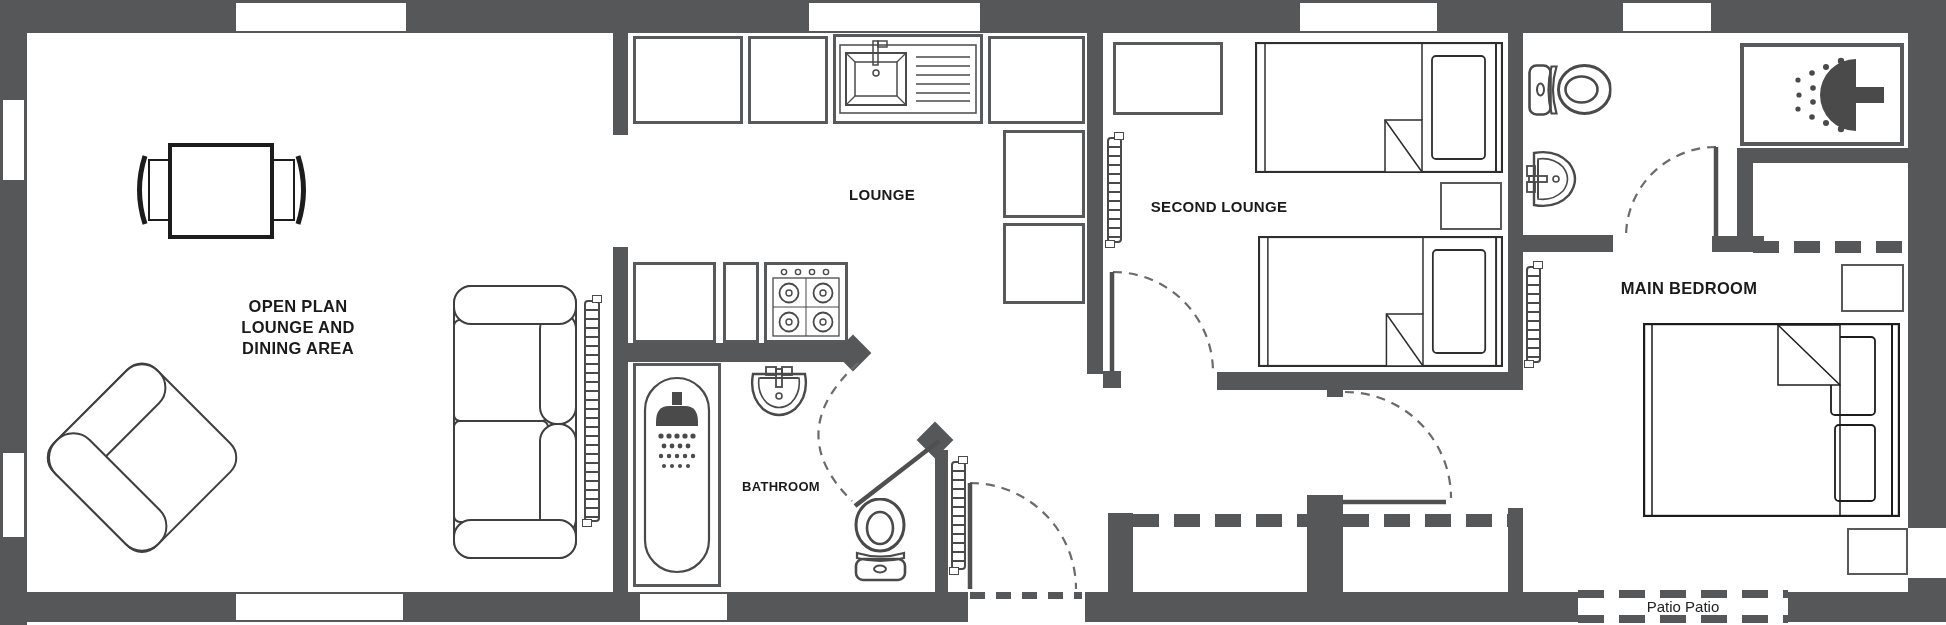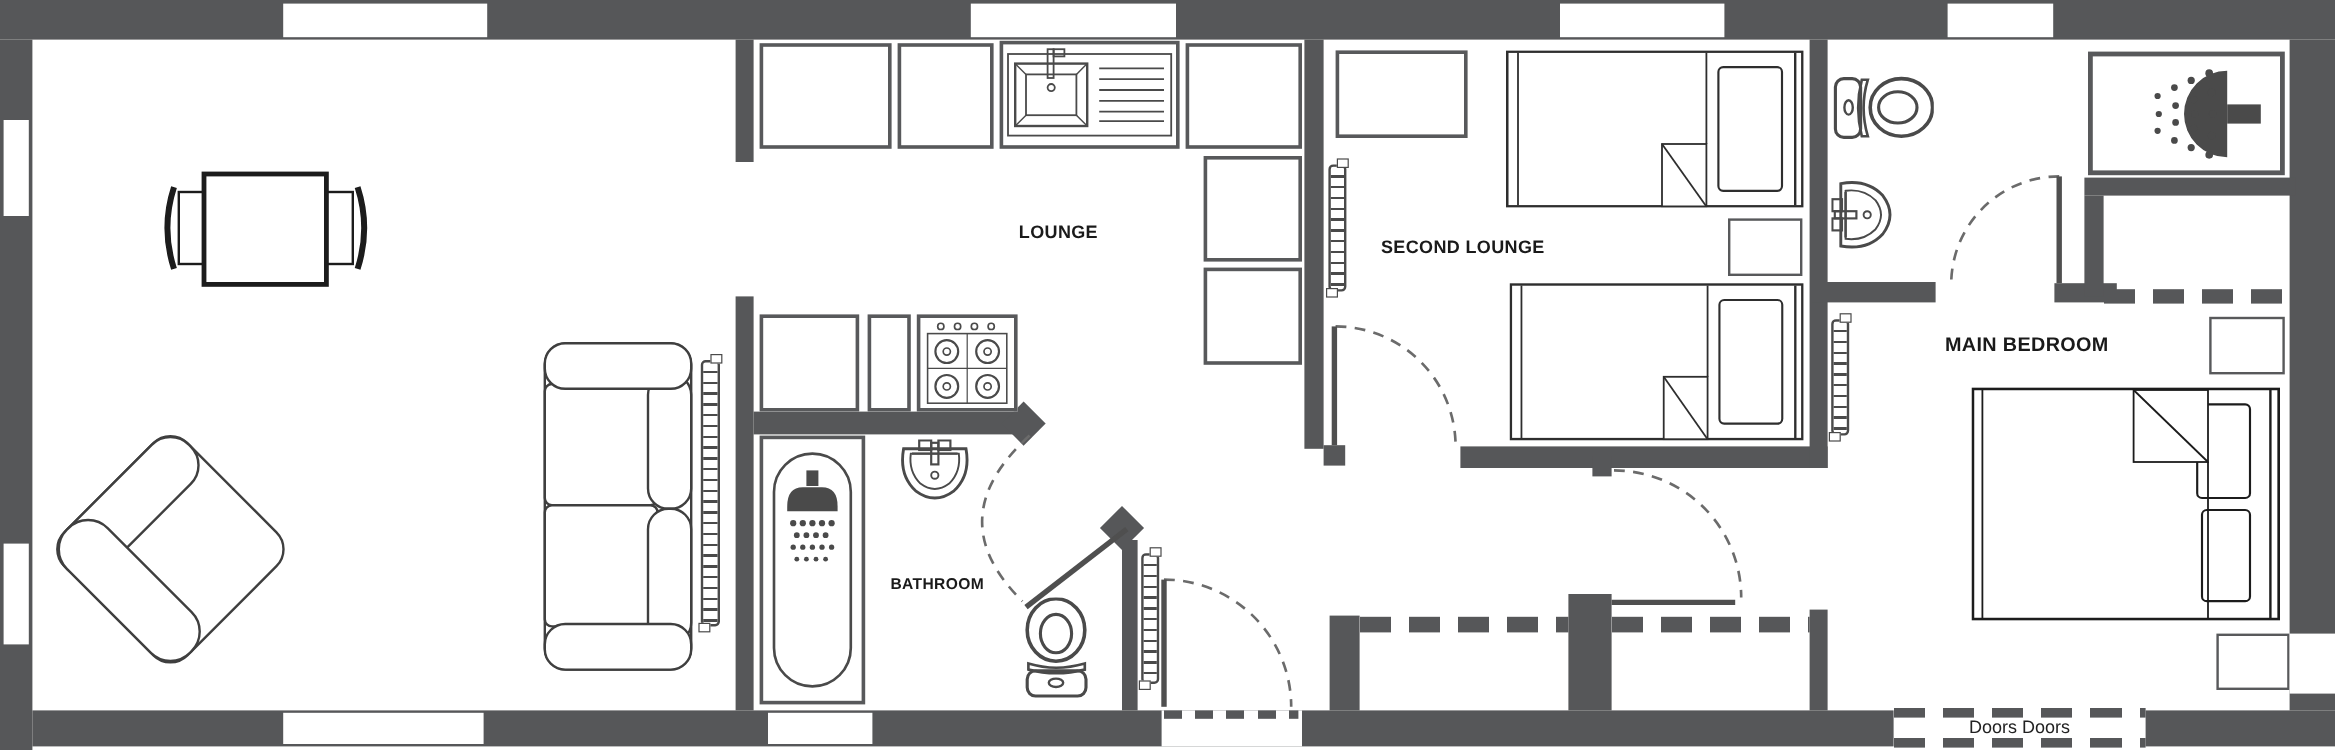--- a/index.html
+++ b/index.html
@@ -43,21 +43,21 @@
   <div class="win z10" style="left:236px;top:594px;width:167px;height:26px;"></div>
   <div class="win z10" style="left:640px;top:594px;width:87px;height:26px;"></div>
   <div class="win z10" style="left:1908px;top:528px;width:38px;height:50px;"></div>
 
   <div class="win z10" style="left:968px;top:592px;width:117px;height:30px;"></div>
   <div class="dashsmall z20" style="left:970px;top:592px;width:112px;height:7px;"></div>
 
   <div class="win z10" style="left:1578px;top:590px;width:210px;height:33px;"></div>
   <div class="dashfront z20" style="left:1578px;top:590px;width:210px;height:8px;"></div>
   <div class="dashfront z20" style="left:1578px;top:615px;width:210px;height:8px;"></div>
-  <div id="patio-label" class="z40" style="left:1683px;top:606px;">Doors Doors</div>
+  <div id="patio-label" class="z40" style="left:1683px;top:606px;">Patio Patio</div>
 
   <div class="wall" style="left:613px;top:33px;width:15px;height:102px;"></div>
   <div class="wall" style="left:613px;top:247px;width:15px;height:345px;"></div>
   <div class="wall" style="left:628px;top:343px;width:227px;height:19px;"></div>
   <div class="diamond" style="left:840px;top:340px;width:26px;height:26px;"></div>
   <div class="diamond" style="left:922px;top:427px;width:26px;height:26px;"></div>
   <div class="wall" style="left:935px;top:450px;width:13px;height:142px;"></div>
   <div class="wall" style="left:1087px;top:33px;width:16px;height:341px;"></div>
   <div class="wall" style="left:1103px;top:371px;width:18px;height:17px;"></div>
   <div class="wall" style="left:1217px;top:372px;width:306px;height:18px;"></div>
@@ -292,20 +292,25 @@
       <line x1="249" y1="2" x2="249" y2="192" stroke-width="2"></line>
       <rect x="188" y="14" width="44" height="78" rx="4" stroke-width="1.8"></rect>
       <rect x="192" y="102" width="40" height="76" rx="4" stroke-width="1.8"></rect>
       <rect x="135" y="2" width="62" height="60" stroke-width="1.5"></rect>
       <line x1="135" y1="2" x2="197" y2="62" stroke-width="1.5"></line>
       <line x1="197" y1="62" x2="197" y2="192" stroke-width="1.5"></line>
     </svg>
   </div>
   <div class="tbl" style="left:1847px;top:528px;width:61px;height:47px;"></div>
 
+  <div class="roomlabel" style="left:298px;top:327px;font-size:16.5px;line-height:21px;">
+    <div>OPEN PLAN</div>
+    <div>LOUNGE AND</div>
+    <div>DINING AREA</div>
+  </div>
   <div class="roomlabel" style="left:882px;top:194px;font-size:15px;">LOUNGE</div>
   <div class="roomlabel" style="left:781px;top:486px;font-size:13px;">BATHROOM</div>
   <div class="roomlabel" style="left:1219px;top:206px;font-size:15px;">SECOND LOUNGE</div>
   <div class="roomlabel" style="left:1653px;top:288px;font-size:16.5px;margin-left:36px;">MAIN BEDROOM</div>
 
   <svg id="doors" width="1946" height="625" viewBox="0 0 1946 625" fill="none">
     <g stroke="#6b6b6b" stroke-width="2.2" stroke-dasharray="9 7">
       <path d="M858 363 Q782 432 852 501"></path>
       <path d="M970 483 A106 106 0 0 1 1076 589"></path>
       <path d="M1113 272 A100 100 0 0 1 1213 372"></path>

